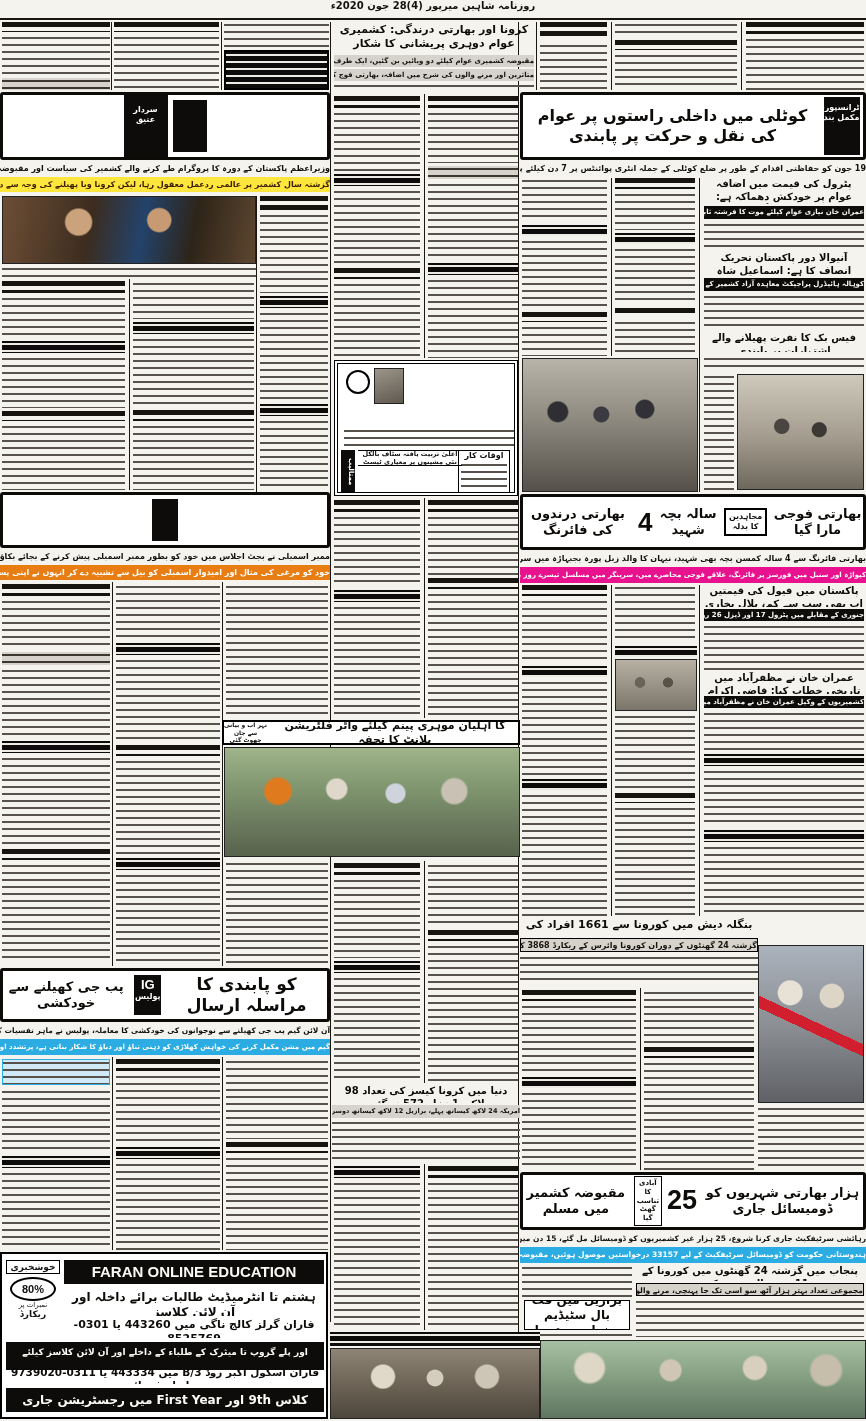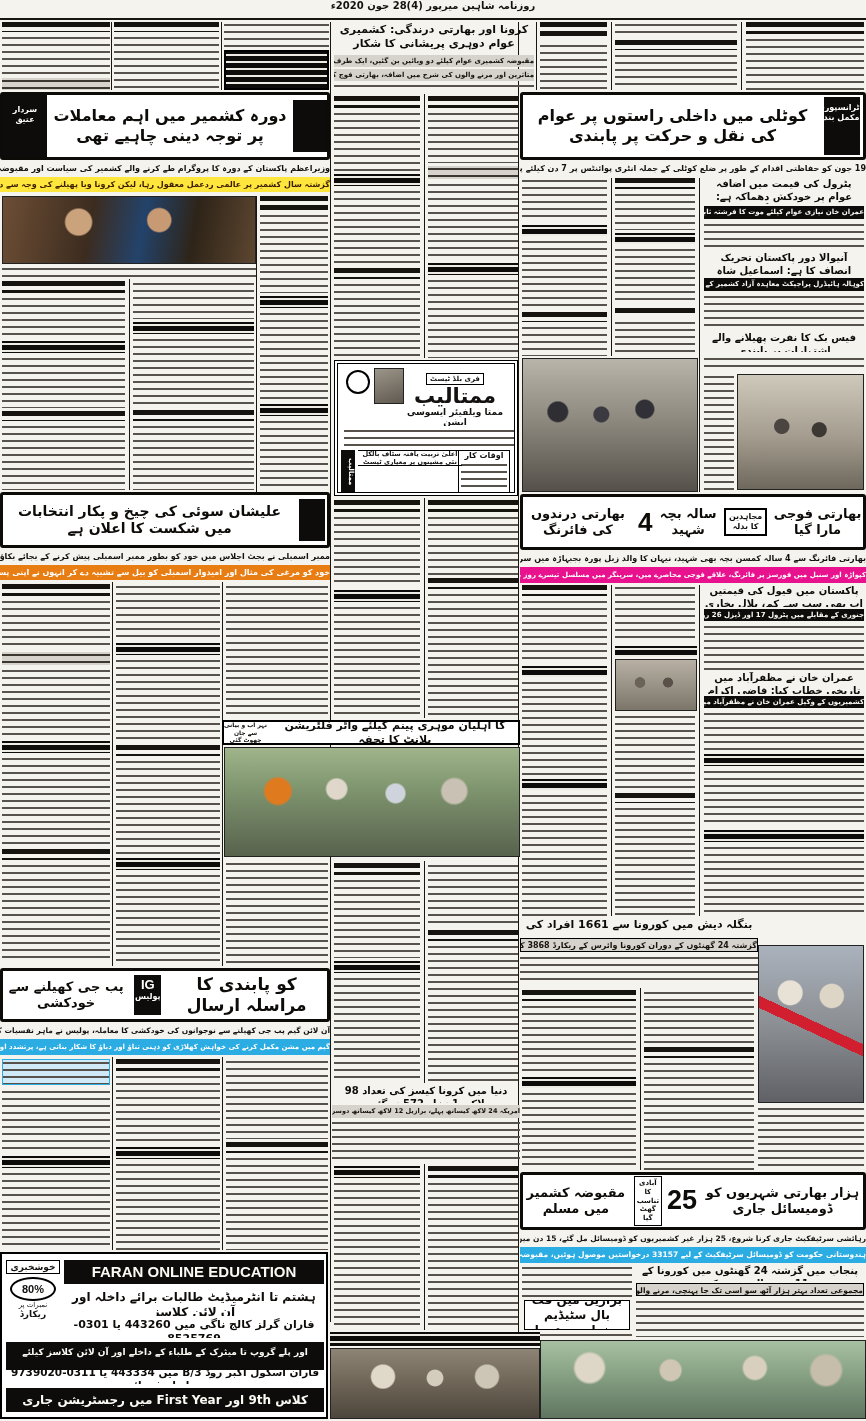--- a/index.html
+++ b/index.html
@@ -62,21 +62,20 @@
   <div class="abs gmini" style="left:2px;top:78px;width:108px;height:12px;"></div>
 
   <div class="abs frame flexmid" style="left:520px;top:92px;width:346px;height:68px;">
     <div class="sidebox" style="width:36px;height:52px;font-size:8px;line-height:1.3;padding-top:6px;">ٹرانسپورٹ مکمل بند</div>
     <div class="head" style="width:292px;font-size:16px;">کوٹلی میں داخلی راستوں پر عوام کی نقل و حرکت پر پابندی</div>
   </div>
   <div class="abs strip" style="left:520px;top:162px;width:346px;height:13px;font-size:8px;line-height:13px;">19 جون کو حفاظتی اقدام کے طور پر ضلع کوٹلی کے جملہ انٹری پوائنٹس پر 7 دن کیلئے پابندی عائد کرتے ہوئے بین الصوبائی آمدورفت اور آزاد کشمیر ٹرانسپورٹ بند کروائی گئی تھی</div>
 
   <div class="abs frame flexmid" style="left:0;top:92px;width:330px;height:68px;">
     <div class="sidebox bb" style="width:34px;height:52px;"></div>
-    <div class="head" style="width:236px;font-size:16px;">دورہ کشمیر میں اہم معاملات پر توجہ دینی چاہیے تھی</div>
     <div class="sidebox" style="width:44px;height:52px;font-size:8px;line-height:1.3;padding-top:10px;">سردار عتیق</div>
   </div>
   <div class="abs strip" style="left:0;top:162px;width:330px;height:13px;font-size:8px;line-height:13px;">وزیراعظم پاکستان کے دورہ کا پروگرام طے کرنے والے کشمیر کی سیاست اور مقبوضہ کشمیر کے حالات کو بھی مد نظر رکھیں</div>
   <div class="abs strip" style="left:0;top:177px;width:330px;height:15px;font-size:8px;line-height:15px;background:#ffe63c;color:#3a1c00;">گزشتہ سال کشمیر پر عالمی ردعمل معقول رہا، لیکن کرونا وبا پھیلنے کی وجہ سے دنیا کی توجہ کشمیر سے ہٹ گئی</div>
 
   <div class="abs photo" style="left:2px;top:196px;width:254px;height:68px;background:
        radial-gradient(circle at 30% 38%,#caa27b 0 7%,transparent 8%),
        radial-gradient(circle at 62% 35%,#c79a74 0 7%,transparent 8%),
        linear-gradient(100deg,#6d4e35 0%,#3c2c1f 35%,#23436b 55%,#2e2418 75%,#5d4630 100%);"></div>
   <div class="abs sim" style="left:2px;top:266px;width:254px;height:11px;"></div>
@@ -142,21 +141,20 @@
     <span class="head" style="font-size:8px;border:2px solid #000;padding:2px 3px;width:44px;">مجاہدین کا بدلہ</span>
     <span class="head" style="font-size:13px;">سالہ بچہ شہید</span>
     <span class="head num" style="font-size:26px;">4</span>
     <span class="head" style="font-size:13px;">بھارتی درندوں کی فائرنگ</span>
   </div>
   <div class="abs strip" style="left:520px;top:552px;width:346px;height:13px;font-size:8px;line-height:13px;">بھارتی فائرنگ سے 4 سالہ کمسن بچہ بھی شہید، نیہان کا والد زبل پورہ بجبہاڑہ میں سرکاری ملازم، بچہ اپنے والد کے ساتھ آیا تھا</div>
   <div class="abs strip" style="left:520px;top:567px;width:346px;height:16px;font-size:7px;line-height:16px;background:#e8128f;color:#fff;">کپواڑہ اور سنبل میں فورسز پر فائرنگ، علاقے فوجی محاصرے میں، سرینگر میں مسلسل تیسرے روز بھی مجاہدین کی کارروائیاں، علاقے میں انٹرنیٹ سروس بند</div>
 
   <div class="abs frame flexmid" style="left:0;top:492px;width:330px;height:56px;">
     <div class="sidebox bb" style="width:26px;height:42px;"></div>
-    <div class="head" style="width:288px;font-size:14px;">علیشان سوئی کی چیخ و پکار انتخابات میں شکست کا اعلان ہے</div>
   </div>
   <div class="abs strip" style="left:0;top:550px;width:330px;height:13px;font-size:8px;line-height:13px;">ممبر اسمبلی نے بجٹ اجلاس میں خود کو بطور ممبر اسمبلی پیش کرنے کے بجائے بکاؤ مال کے طور پر پیش کیا</div>
   <div class="abs strip" style="left:0;top:565px;width:330px;height:15px;font-size:8px;line-height:15px;background:#e87d14;color:#fff;">خود کو مرغی کی مثال اور امیدوار اسمبلی کو بیل سے تشبیہ دے کر انہوں نے اپنی پست ذہنیت کی عکاسی کی ہے</div>
 
   <div class="abs vline" style="left:112px;top:582px;height:384px;"></div>
   <div class="abs vline" style="left:222px;top:582px;height:384px;"></div>
   <div class="abs simh" style="left:2px;top:584px;width:108px;height:12px;"></div>
   <div class="abs sim" style="left:2px;top:599px;width:108px;height:50px;"></div>
   <div class="abs gmini" style="left:2px;top:652px;width:108px;height:13px;"></div>
   <div class="abs sim" style="left:2px;top:668px;width:108px;height:70px;"></div>
@@ -182,25 +180,20 @@
   <div class="abs simh" style="left:334px;top:268px;width:86px;height:11px;"></div>
   <div class="abs sim" style="left:334px;top:282px;width:86px;height:76px;"></div>
   <div class="abs simh" style="left:428px;top:96px;width:90px;height:12px;"></div>
   <div class="abs sim" style="left:428px;top:111px;width:90px;height:52px;"></div>
   <div class="abs gmini" style="left:428px;top:166px;width:90px;height:13px;"></div>
   <div class="abs sim" style="left:428px;top:182px;width:90px;height:78px;"></div>
   <div class="abs bb" style="left:428px;top:263px;width:90px;height:12px;"></div>
   <div class="abs sim" style="left:428px;top:278px;width:90px;height:80px;"></div>
 
   <div class="abs" style="left:334px;top:360px;width:184px;height:136px;border:4px double #000;background:#fff;">
-    <div class="abs" style="right:4px;top:2px;width:110px;height:60px;text-align:center;">
-      <div style="display:inline-block;border:1px solid #000;font-size:7px;font-weight:bold;padding:1px 3px;">فری بلڈ ٹیسٹ</div>
-      <div style="font-size:21px;font-weight:bold;line-height:1.05;">ممتالیب</div>
-      <div style="font-size:9px;font-weight:bold;">ممتا ویلفیئر ایسوسی ایشن</div>
-    </div>
     <div class="abs" style="left:8px;top:6px;width:24px;height:24px;border:2px solid #000;border-radius:50%;"></div>
     <div class="abs photo" style="left:36px;top:4px;width:30px;height:36px;background:linear-gradient(160deg,#9b958a,#5f594f);"></div>
     <div class="abs sim" style="left:6px;top:64px;width:170px;height:18px;"></div>
     <div class="abs" style="right:4px;top:86px;width:52px;height:44px;border:1px solid #000;text-align:center;">
       <div style="font-size:8px;font-weight:bold;">اوقات کار</div>
       <div class="sim" style="height:30px;margin:2px;"></div>
     </div>
     <div class="abs strip" style="left:20px;top:86px;width:104px;height:16px;font-size:6.5px;line-height:1.2;white-space:normal;border-top:1px solid #000;border-bottom:1px solid #000;">اعلیٰ تربیت یافتہ سٹاف بالکل نئی مشینوں پر معیاری ٹیسٹ کرتے ہیں</div>
     <div class="abs" style="left:20px;top:106px;width:104px;height:22px;text-align:left;direction:ltr;margin-top:24px;">
       <span class="num" style="font-size:15px;font-weight:bold;">05827-443070</span>

